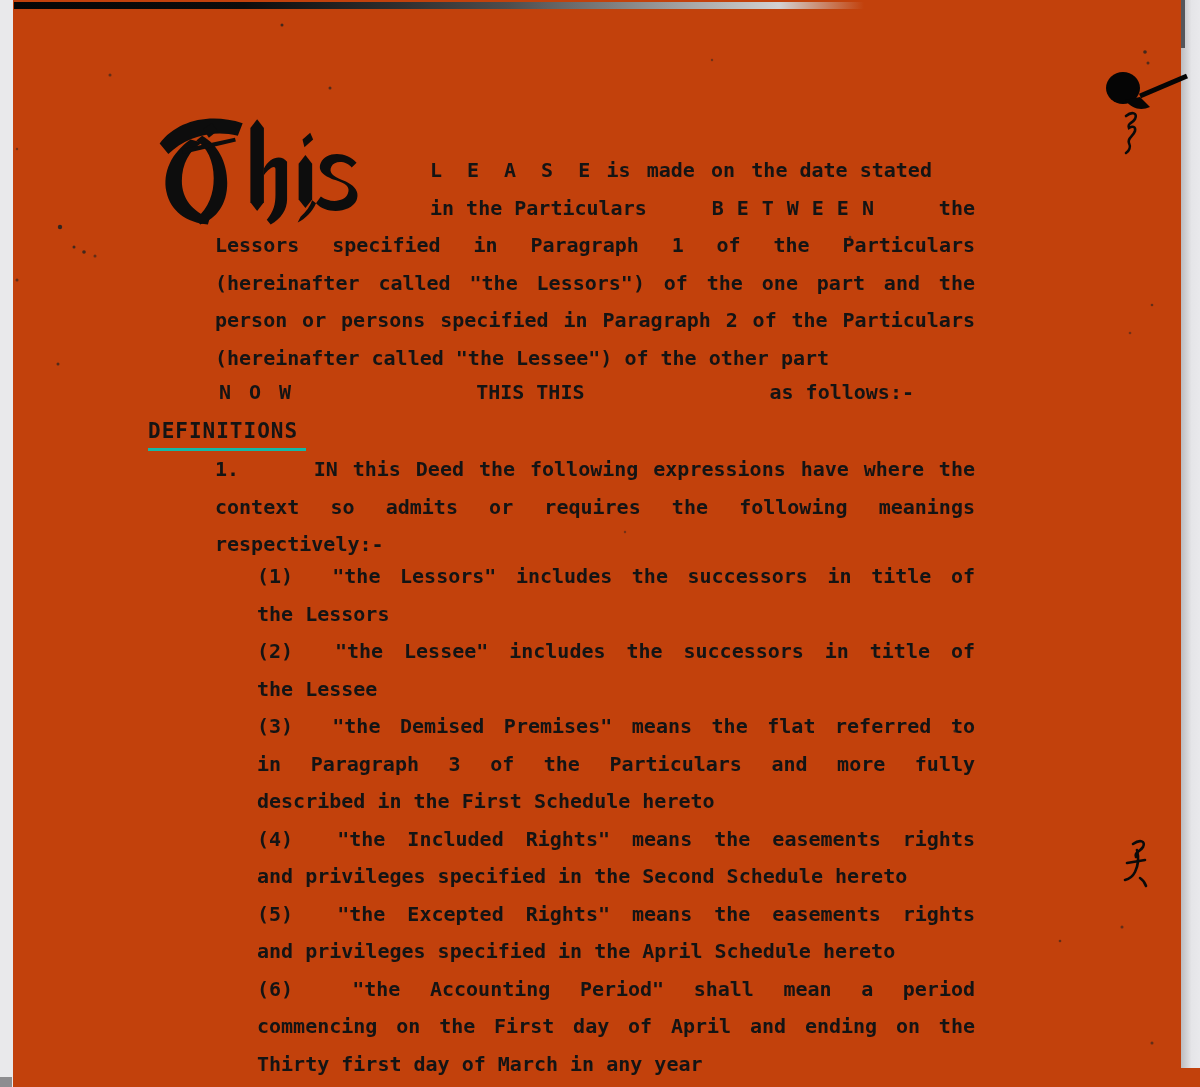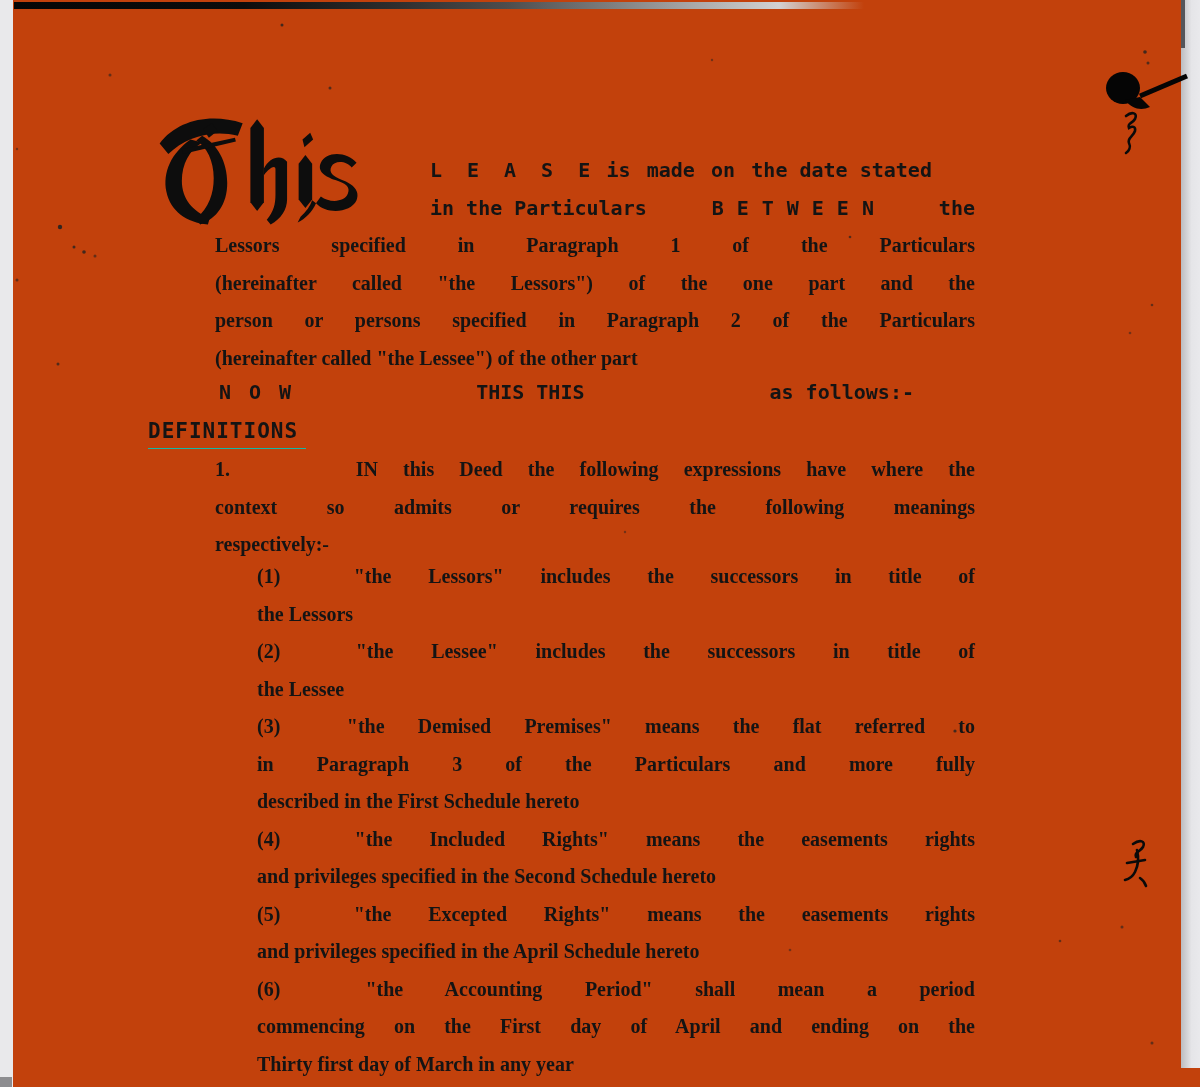--- a/index.html
+++ b/index.html
@@ -11,35 +11,35 @@
   }
   
   .edge-left{position:absolute;left:0;top:0;width:13px;height:1087px;background:#e9e9eb;}
   .edge-left-corner{position:absolute;left:0;top:1077px;width:12px;height:10px;background:#8d8d90;}
   .edge-right{position:absolute;left:1181px;top:0;width:19px;height:1068px;
     background:linear-gradient(to right,#bcbcc0,#e5e5e8 55%,#e9e9ec);}
   .edge-right-top{position:absolute;left:1181px;top:0;width:4px;height:48px;background:#55555a;}
   .edge-top{position:absolute;left:14px;top:2px;width:850px;height:7px;
     background:linear-gradient(90deg,#060606 0%,#0c0c0c 27%,#2e2e2e 45%,#4d4d4d 58%,#7d7d7d 70%,#a9a9a9 80%,#d2d2d2 90%,rgba(255,255,255,0) 100%);}
   
-  .line{line-height:37.5px;white-space:pre-wrap;font-family:Liberation Serif, serif;}
+  .line{line-height:37.5px;white-space:pre-wrap;}
   .j{text-align:justify;text-align-last:justify;}
   .l{text-align:left;}
   .flexline{display:flex;justify-content:space-between;align-items:baseline;line-height:37.5px;}
   .ls-lease{letter-spacing:25px;margin-right:-25px;}
   .ls-btw{letter-spacing:13px;margin-right:-13px;}
   .ls-now{letter-spacing:18px;margin-right:-18px;}
   .ls-wit{letter-spacing:11px;margin-right:-11px;}
   .abs{position:absolute;}
   #open-right{left:430px;top:152px;width:545px;}
   #open-right .flexline:first-child{width:502px;}
   #open-body{left:215px;top:227px;width:760px;}
   #now-line{left:219px;top:374px;width:695px;}
   #def-heading{left:148px;top:416px;font-size:21px;letter-spacing:1px;
-    border-bottom:1px solid #14b8a6;padding:0 8px 1px 0;line-height:31px;}
+    border-bottom:3px solid #14b8a6;padding:0 8px 1px 0;line-height:31px;}
   #para1{left:215px;top:451px;width:760px;}
   #items{left:257px;top:558px;width:718px;}
   #dropcap{left:150px;top:108px;width:222px;height:122px;}
   #dropcap .sr{position:absolute;width:1px;height:1px;overflow:hidden;clip:rect(0 0 0 0);white-space:nowrap;}
   #artifacts{position:absolute;left:0;top:0;width:1200px;height:1087px;pointer-events:none;}
 </style>
 </head>
 <body>
 
 <div id="page">

